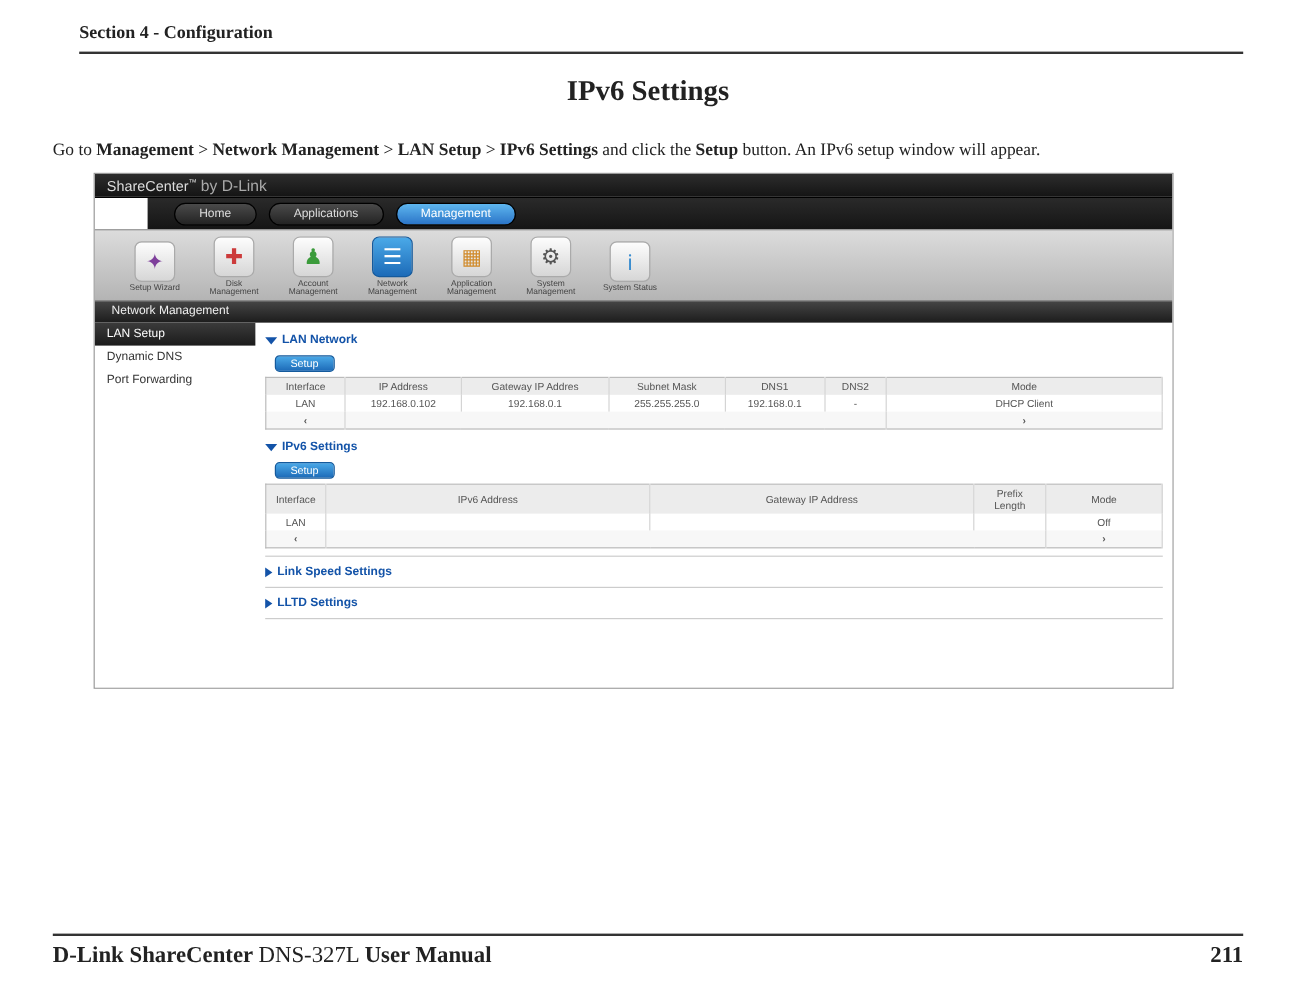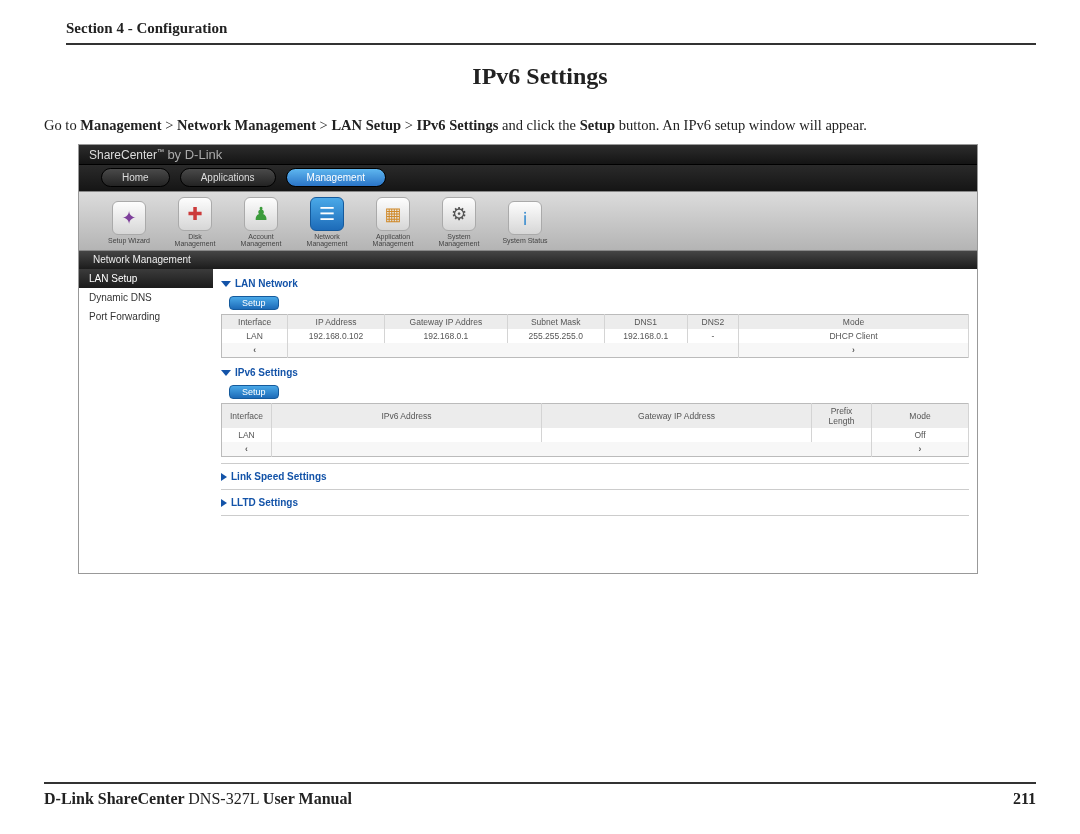--- a/index.html
+++ b/index.html
@@ -10,21 +10,21 @@
   .instr { font-size: 14.5px; line-height: 1.55; margin-bottom: 8px; }
   .instr b { font-weight: bold; }
   .shot { border: 1px solid #999; width: 900px; height: 430px; margin-left: 34px; background: #fff; overflow: hidden; font-family: Arial, Helvetica, sans-serif; }
 
   
   .prodbar { background: linear-gradient(#2d2d2d,#141414); height: 20px; color: #ddd; font-size: 12px; padding: 2px 10px; border-bottom: 1px solid #000; }
   .prodbar .tm { font-size: 7px; vertical-align: super; }
   .prodbar .by { font-size: 13px; color: #aaa; margin-top: 40px; }
 
   
-  .navtabs { background: linear-gradient(#2a2a2a,#151515); height: 26px; display: flex; gap: 10px; padding: 3px 22px; align-items: flex-start; }
+  .navtabs { background: linear-gradient(#2a2a2a,#151515); height: 26px; display: flex; gap: 10px; padding: 3px 22px; align-items: center; margin-left: 44px; }
   .navtab { background: linear-gradient(#4a4a4a,#232323); color: #ddd; font-size: 10px; border-radius: 11px; padding: 3px 20px; border: 1px solid #000; cursor: pointer; }
   .navtab.active { background: linear-gradient(#5eb6ef,#2a74c7); color: #fff; }
 
   
   .iconrow { background: linear-gradient(#dcdcdc,#b4b4b4); height: 60px; display: flex; gap: 14px; padding: 6px 24px 4px 24px; align-items: center; border-top: 1px solid #888; border-bottom: 1px solid #888; }
   .icn { width: 52px; text-align: center; font-size: 7px; color: #444; cursor: pointer; }
   .icn .box { width: 34px; height: 34px; margin: 0 auto 2px auto; border-radius: 6px; display: flex; align-items: center; justify-content: center; font-size: 18px; background: linear-gradient(#fdfdfd,#d6d6d6); border: 1px solid #aaa; }
   .icn.sel .box { background: linear-gradient(#4aa9e8,#1d6bb8); border-color: #155a9c; color: #fff; }
   
   .g-wiz { color:#7e3f9b; } .g-disk{color:#cc3b3b;} .g-acct{color:#3b9b3b;} .g-net{color:#fff;} .g-app{color:#d08a2a;} .g-sys{color:#555;} .g-stat{color:#3a8dcf;}
@@ -46,21 +46,21 @@
 
   .tbl { border: 1px solid #bbb; width: 100%; border-collapse: collapse; margin-bottom: 6px; }
   .tbl th, .tbl td { border-right: 1px solid #d4d4d4; font-size: 8.5px; color: #555; text-align: center; padding: 2px 6px; }
   .tbl th { background: #ececec; font-weight: normal; }
   .scrollbar-row td { background:#f7f7f7; height:12px; }
   .scrl-l { font-weight:bold; }
   .scrl-r { text-align:right; font-weight:bold; }
   .hr { border: none; border-top: 1px solid #ccc; margin: 4px 0; }
 
   
-  .pfooter { position: absolute; left: 44px; right: 44px; bottom: 26px; border-top: 2px solid #333; padding-top: 6px; display: flex; justify-content: space-between; font-size: 16px; }
+  .pfooter { position: absolute; left: 44px; right: 44px; bottom: 26px; border-top: 2px solid #333; padding-top: 6px; display: flex; justify-content: space-between; font-size: 19px; }
   .pfooter .lead { font-weight: bold; }
   .pfooter .model { font-weight: normal; }
 </style>
 </head>
 <body>
 
 <div class="page">
   <div class="sect-header">Section 4 - Configuration</div>
   <div class="title">IPv6 Settings</div>
   <p class="instr">

